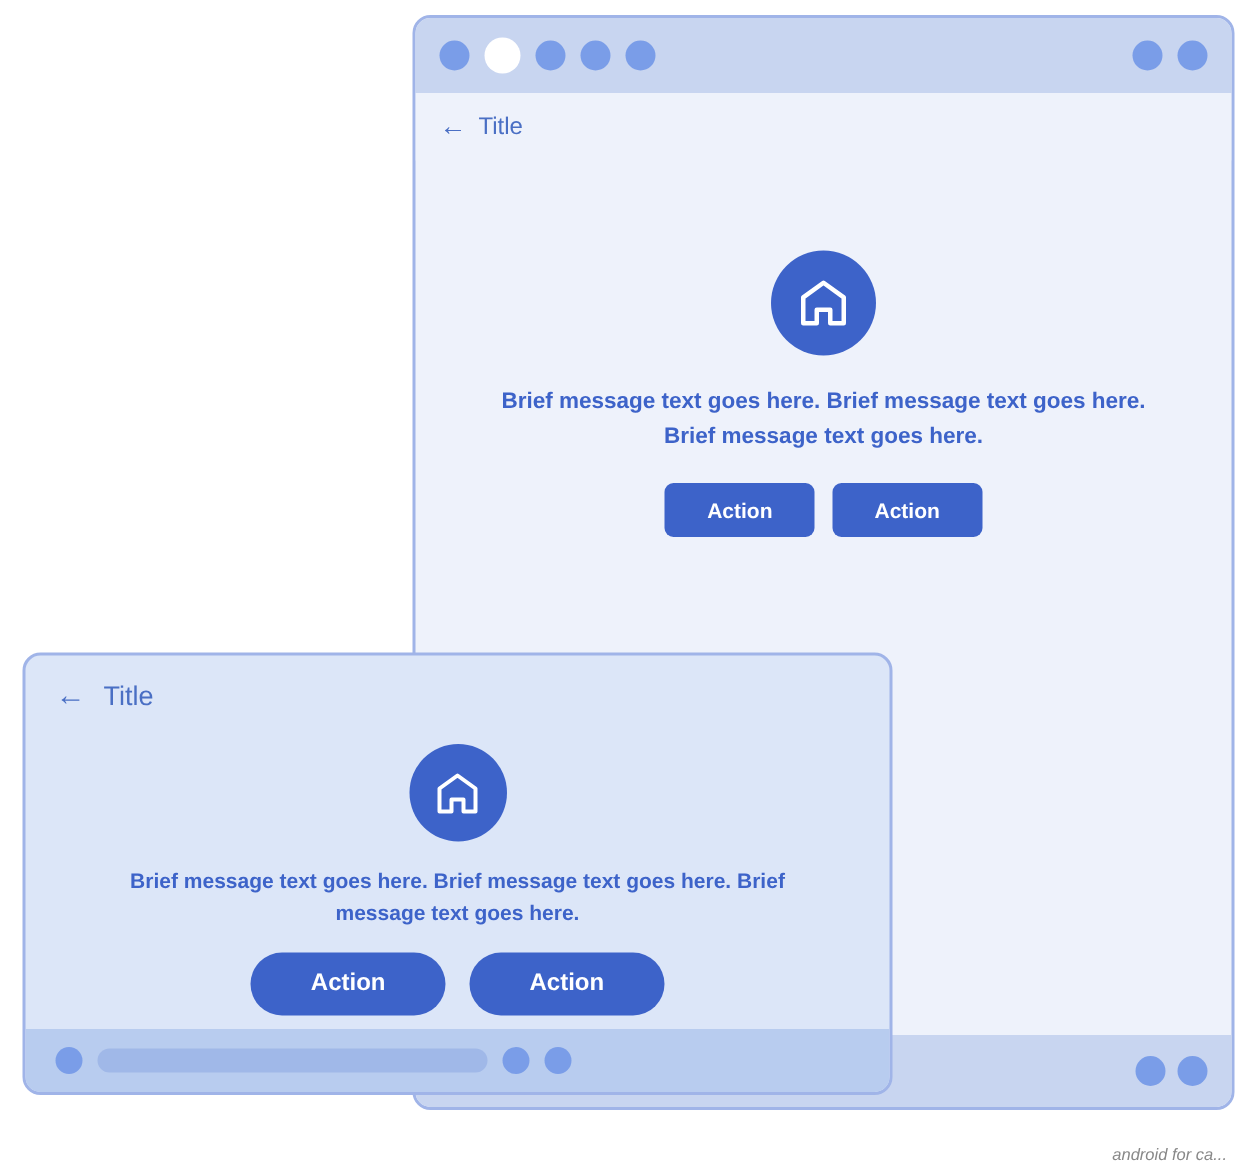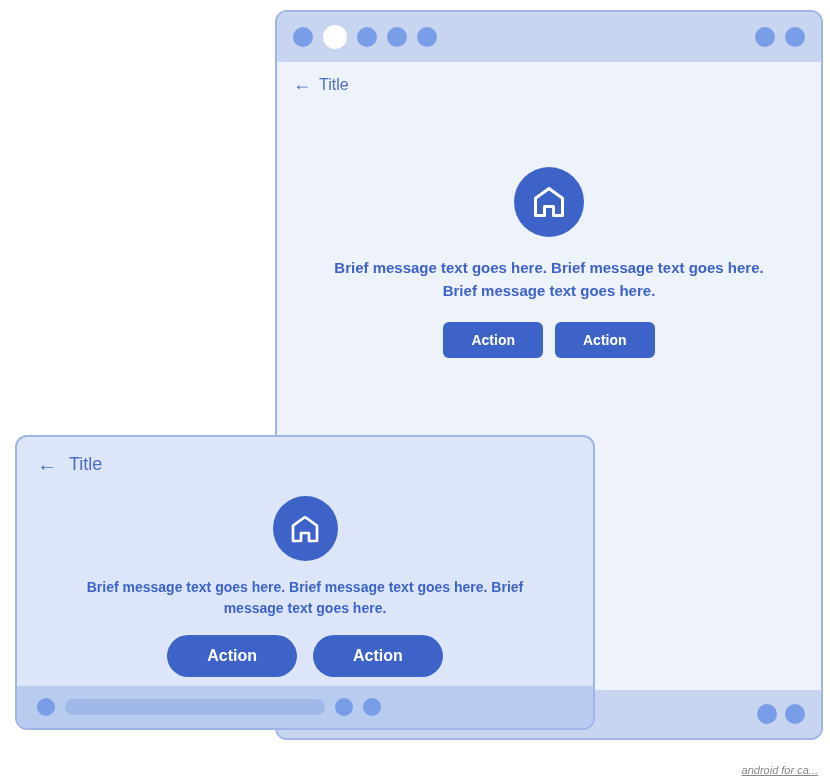--- a/index.html
+++ b/index.html
@@ -265,21 +265,20 @@
     }
 
     
     .watermark {
       position: absolute;
       bottom: 8px;
       right: 12px;
       color: #888;
       font-size: 11px;
       font-style: italic;
-      text-decoration: underline;
     }
   </style>
 </head>
 <body>
 
 <div class="screen-back">
   <div class="top-bar">
     <div class="dot"></div>
     <div class="dot white large"></div>
     <div class="dot"></div>

